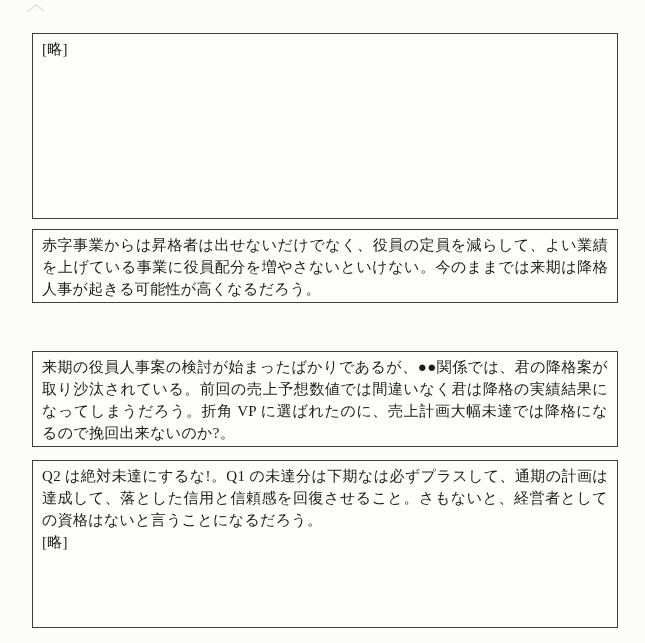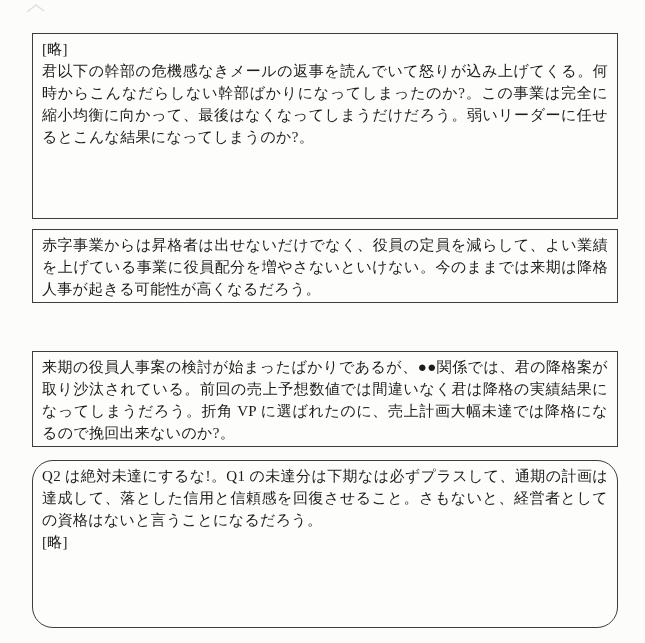--- a/index.html
+++ b/index.html
@@ -29,21 +29,21 @@
     text-align: justify;
     letter-spacing: 0.3px;
   }
   .quote-box p {
     margin: 0;
     padding: 0;
   }
   #box1 { top: 33px;  min-height: 186px; }
   #box2 { top: 229px; min-height: 74px;  }
   #box3 { top: 340px; min-height: 94px; margin-top: 11px;  }
-  #box4 { top: 460px; min-height: 168px; border-radius: 21px; }
+  #box4 { top: 460px; min-height: 168px; }
   .stray-mark {
     position: absolute;
     left: 24px;
     top: 2px;
     width: 24px;
     height: 14px;
     opacity: 0.55;
     pointer-events: none;
   }
 </style>
@@ -51,21 +51,20 @@
 <body>
 
 <div class="page">
 
   <svg class="stray-mark" viewBox="0 0 24 14" xmlns="http://www.w3.org/2000/svg">
     <path d="M3 10 L12 3 L20 9" fill="none" stroke="#c9c9c9" stroke-width="1.5"></path>
   </svg>
 
   <section class="quote-box" id="box1">
     <p>[略]</p>
-    <p>君以下の幹部の危機感なきメールの返事を読んでいて怒りが込み上げてくる。何時からこんなだらしない幹部ばかりになってしまったのか?。この事業は完全に縮小均衡に向かって、最後はなくなってしまうだけだろう。弱いリーダーに任せるとこんな結果になってしまうのか?。</p>
   </section>
 
   <section class="quote-box" id="box2">
     <p>赤字事業からは昇格者は出せないだけでなく、役員の定員を減らして、よい業績を上げている事業に役員配分を増やさないといけない。今のままでは来期は降格人事が起きる可能性が高くなるだろう。</p>
   </section>
 
   <section class="quote-box" id="box3">
     <p>来期の役員人事案の検討が始まったばかりであるが、●●関係では、君の降格案が取り沙汰されている。前回の売上予想数値では間違いなく君は降格の実績結果になってしまうだろう。折角 VP に選ばれたのに、売上計画大幅未達では降格になるので挽回出来ないのか?。</p>
   </section>
 

